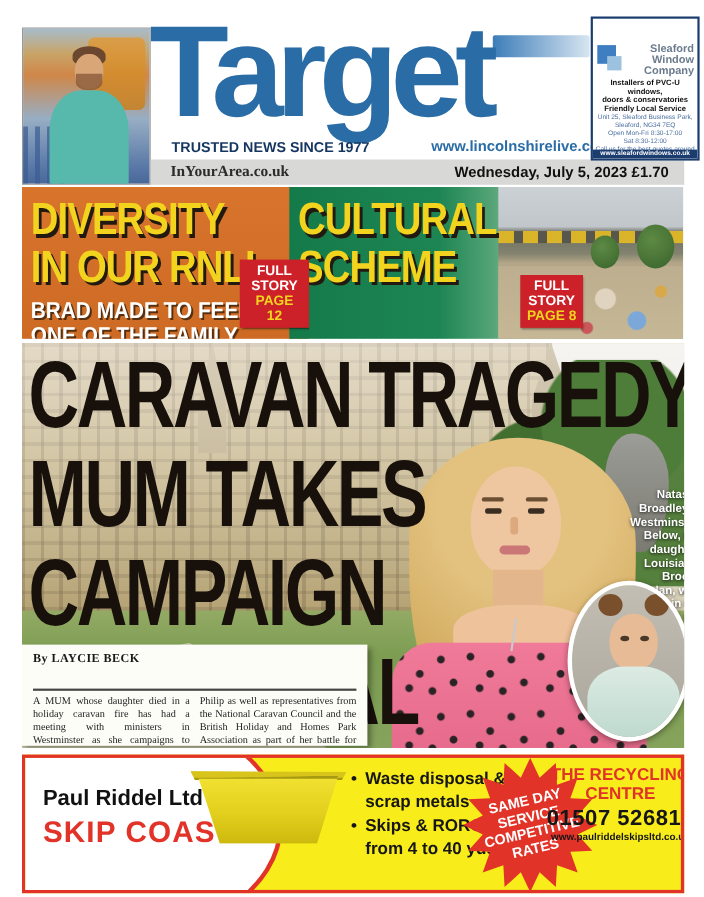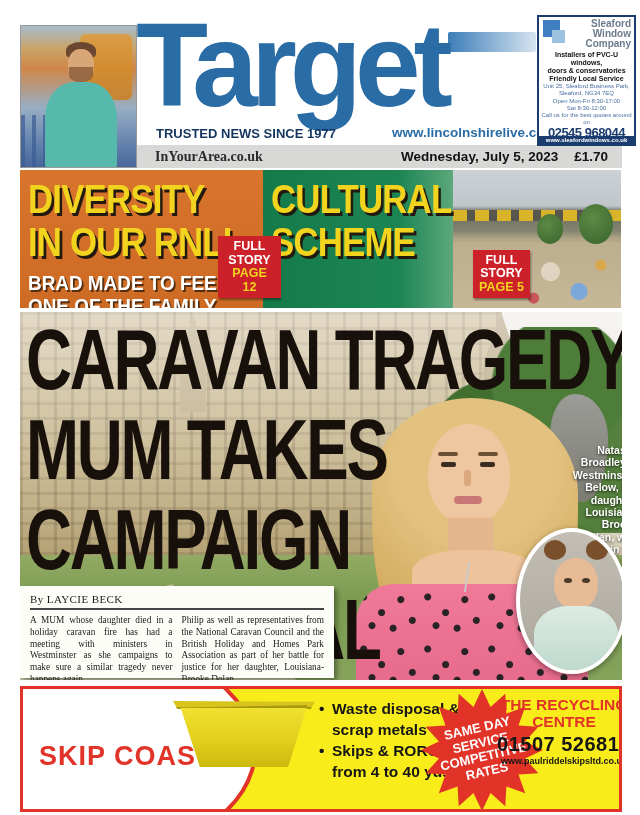--- a/index.html
+++ b/index.html
@@ -22,34 +22,34 @@
   .logo-title { position:absolute; left:136px; top:4px; font-size:118px; line-height:1.05; font-weight:bold;
     color:#2a6ca5; letter-spacing:-7px; z-index:3; }
   .logo-edition { position:absolute; left:220px; top:30px; font-size:23px; font-weight:bold; color:#14355f; letter-spacing:-0.5px; z-index:4; }
   .edition-swoosh { position:absolute; left:448px; top:32px; width:88px; height:20px;
     background:linear-gradient(90deg,#3d7db8,#d7e5f1); z-index:2; border-radius:2px; }
   .tagline { position:absolute; left:156px; top:126px; font-size:13px; font-weight:bold; color:#14355f; z-index:4; }
   .site-url { position:absolute; left:392px; top:125px; font-size:13.5px; font-weight:bold; color:#2a6ca5; z-index:4; }
 
   .window-ad { position:absolute; left:537px; top:15px; width:99px; height:131px; background:#fff;
     border:2px solid #1b3c6e; z-index:5; text-align:center; overflow:hidden; }
-  .wa-head { position:relative; height:34px; }
+  .wa-head { position:relative; height:34px;margin-top:21px; }
   .wa-sq1 { position:absolute; left:4px; top:3px; width:17px; height:17px; background:#3f7ec0; }
   .wa-sq2 { position:absolute; left:13px; top:13px; width:13px; height:13px; background:#9cc2e0; }
   .wa-name { position:absolute; right:3px; top:2px; width:62px; font-size:10px; line-height:1.0; font-weight:bold; color:#6b7b8d; text-align:right; }
   .wa-line-b { font-size:7px; line-height:1.15; font-weight:bold; color:#111; }
   .wa-line-s { font-size:6px; line-height:1.2; color:#4a6fa0; }
   .wa-phone { font-size:13px; line-height:1.05; font-weight:bold; color:#1b3c6e; letter-spacing:-0.5px; }
   .wa-web { position:absolute; left:0; right:0; bottom:0; background:#1b3c6e; color:#fff; font-size:6px; font-weight:bold; padding:1px 0; }
 
   .date-bar { position:absolute; left:137px; right:18px; top:145px; height:23px; background:#d8d8d6; z-index:2;
     display:flex; align-items:center; justify-content:space-between; padding:0 14px 0 18px; }
   .db-brand { font-family:"Liberation Serif", serif; font-weight:bold; font-size:14px; color:#2b2b2b; }
   .db-right { font-size:13.5px; font-weight:bold; color:#111; }
-  .db-price { margin-left:16px;text-align:center; }
+  .db-price { margin-left:4px;text-align:center; }
 
   
   .teaser { position:absolute; top:170px; height:138px; overflow:hidden; }
   .teaser-left { left:20px; width:261px; background:linear-gradient(180deg,#d8742c,#cd6a24); }
   .teaser-right { left:263px; width:358px; background:linear-gradient(90deg,#157a4a 0%,#1d8553 38%,#57a578 52%,#9db8a0 60%); }
   .tr-img { position:absolute; right:0; top:0; width:47%; height:100%;
     background:linear-gradient(180deg,#ccd1d6 0%,#c0c6ca 26%,#6e6e62 30%,#83836f 44%,#b3a588 50%,#bdae90 100%); }
   .tr-win { position:absolute; left:0; right:0; top:29%; height:8%;
     background:repeating-linear-gradient(90deg,#e5bb22 0 14px,#54544a 14px 22px); opacity:.9; }
   .tr-plaza { position:absolute; left:0; right:0; bottom:0; height:48%;
@@ -127,22 +127,22 @@
   .inset-oval { position:absolute; left:496px; top:216px; width:112px; height:146px; border-radius:50%;
     border:4px solid #fff; background:linear-gradient(180deg,#c2beb4 0%,#aaa69c 100%); z-index:8; overflow:hidden;
     box-shadow:0 2px 6px rgba(0,0,0,.4); }
   .td-bun { position:absolute; width:22px; height:20px; background:#7a4f2c; border-radius:50%; }
   .td-face { position:absolute; left:34px; top:26px; width:44px; height:52px; background:#e6bb95; border-radius:48%; }
   .td-eye { position:absolute; width:8px; height:5px; background:#4a3828; border-radius:50%; }
   .td-top { position:absolute; left:14px; top:74px; width:84px; height:70px; background:linear-gradient(180deg,#dcebe3,#bcd8cc); border-radius:40% 40% 0 0; }
 
   .byline-box { position:absolute; left:0; top:274px; width:314px; height:92px; background:#fdfdf8; z-index:9;
     padding:7px 10px 6px 10px; box-shadow:3px 3px 5px rgba(0,0,0,.35); }
-  .byline { font-family:"Liberation Serif", serif; font-size:11px; font-weight:normal; color:#1a1a1a;
-    letter-spacing:.4px; border-bottom:2px solid #444; padding-bottom:3px; margin-bottom:5px; }
+  .byline { font-family:"Liberation Serif", serif; font-size:11px; font-weight:bold; color:#1a1a1a;
+    letter-spacing:.4px; border-bottom:2px solid #444; padding-bottom:21px; margin-bottom:5px; }
   .body-cols { display:flex; gap:9px; }
   .body-col { width:143px; font-family:"Liberation Serif", serif; font-size:9.3px; line-height:1.27;
     color:#1a1a1a; text-align:justify; }
 
   .badge-main { position:absolute; left:303px; top:338px; background:#cc2128; padding:4px 9px; z-index:10;
     font-size:14px; font-weight:bold; color:#fff; white-space:nowrap; box-shadow:1px 2px 2px rgba(0,0,0,.4); }
   .badge-main .pg { color:#f2d41f; }
 
   
   .bottom-ad { position:absolute; left:20px; top:686px; width:602px; height:126px; background:#f8ec1b;
@@ -238,21 +238,21 @@
       <div class="tr-tree" style="right:8px; top:34px;"></div>
       <div class="tr-tree" style="right:58px; top:44px; width:26px; height:30px;"></div>
     </div>
     <div class="tz-head">
       <span class="tz-line">CULTURAL</span><br>
       <span class="tz-line">SCHEME</span>
     </div>
     <div class="badge3">
       <span>FULL</span><br>
       <span>STORY</span><br>
-      <span class="pg">PAGE 5</span>
+      <span class="pg">PAGE 8</span>
     </div>
   </section>
 
   <section class="main-story">
     <div class="ms-sky"></div>
     <div class="ms-building"></div>
     <div class="ms-spire"></div>
     <div class="ms-spire2"></div>
     <div class="ms-haze"></div>
     <div class="ms-trees"></div>
@@ -302,20 +302,21 @@
           <p>Philip as well as representatives from the National Caravan Council and the British Holiday and Homes Park Association as part of her battle for justice for her daughter, Louisiana-Brooke Dolan.</p>
 
         </div>
       </div>
     </div>
 
   </section>
 
   <section class="bottom-ad">
     <div class="ba-ellipse"></div>
+    <div class="ba-company">Paul Riddel Ltd</div>
     <div class="ba-service">SKIP COAST</div>
     <div class="ba-skip-rim"></div>
     <div class="ba-skip"></div>
     <ul class="ba-bullets">
       <li>Waste disposal &amp; scrap metals</li>
       <li>Skips &amp; ROROS from 4 to 40 yds</li>
     </ul>
     <div class="ba-star">
       <div class="ba-star-text">
         <span>SAME DAY</span><br>

